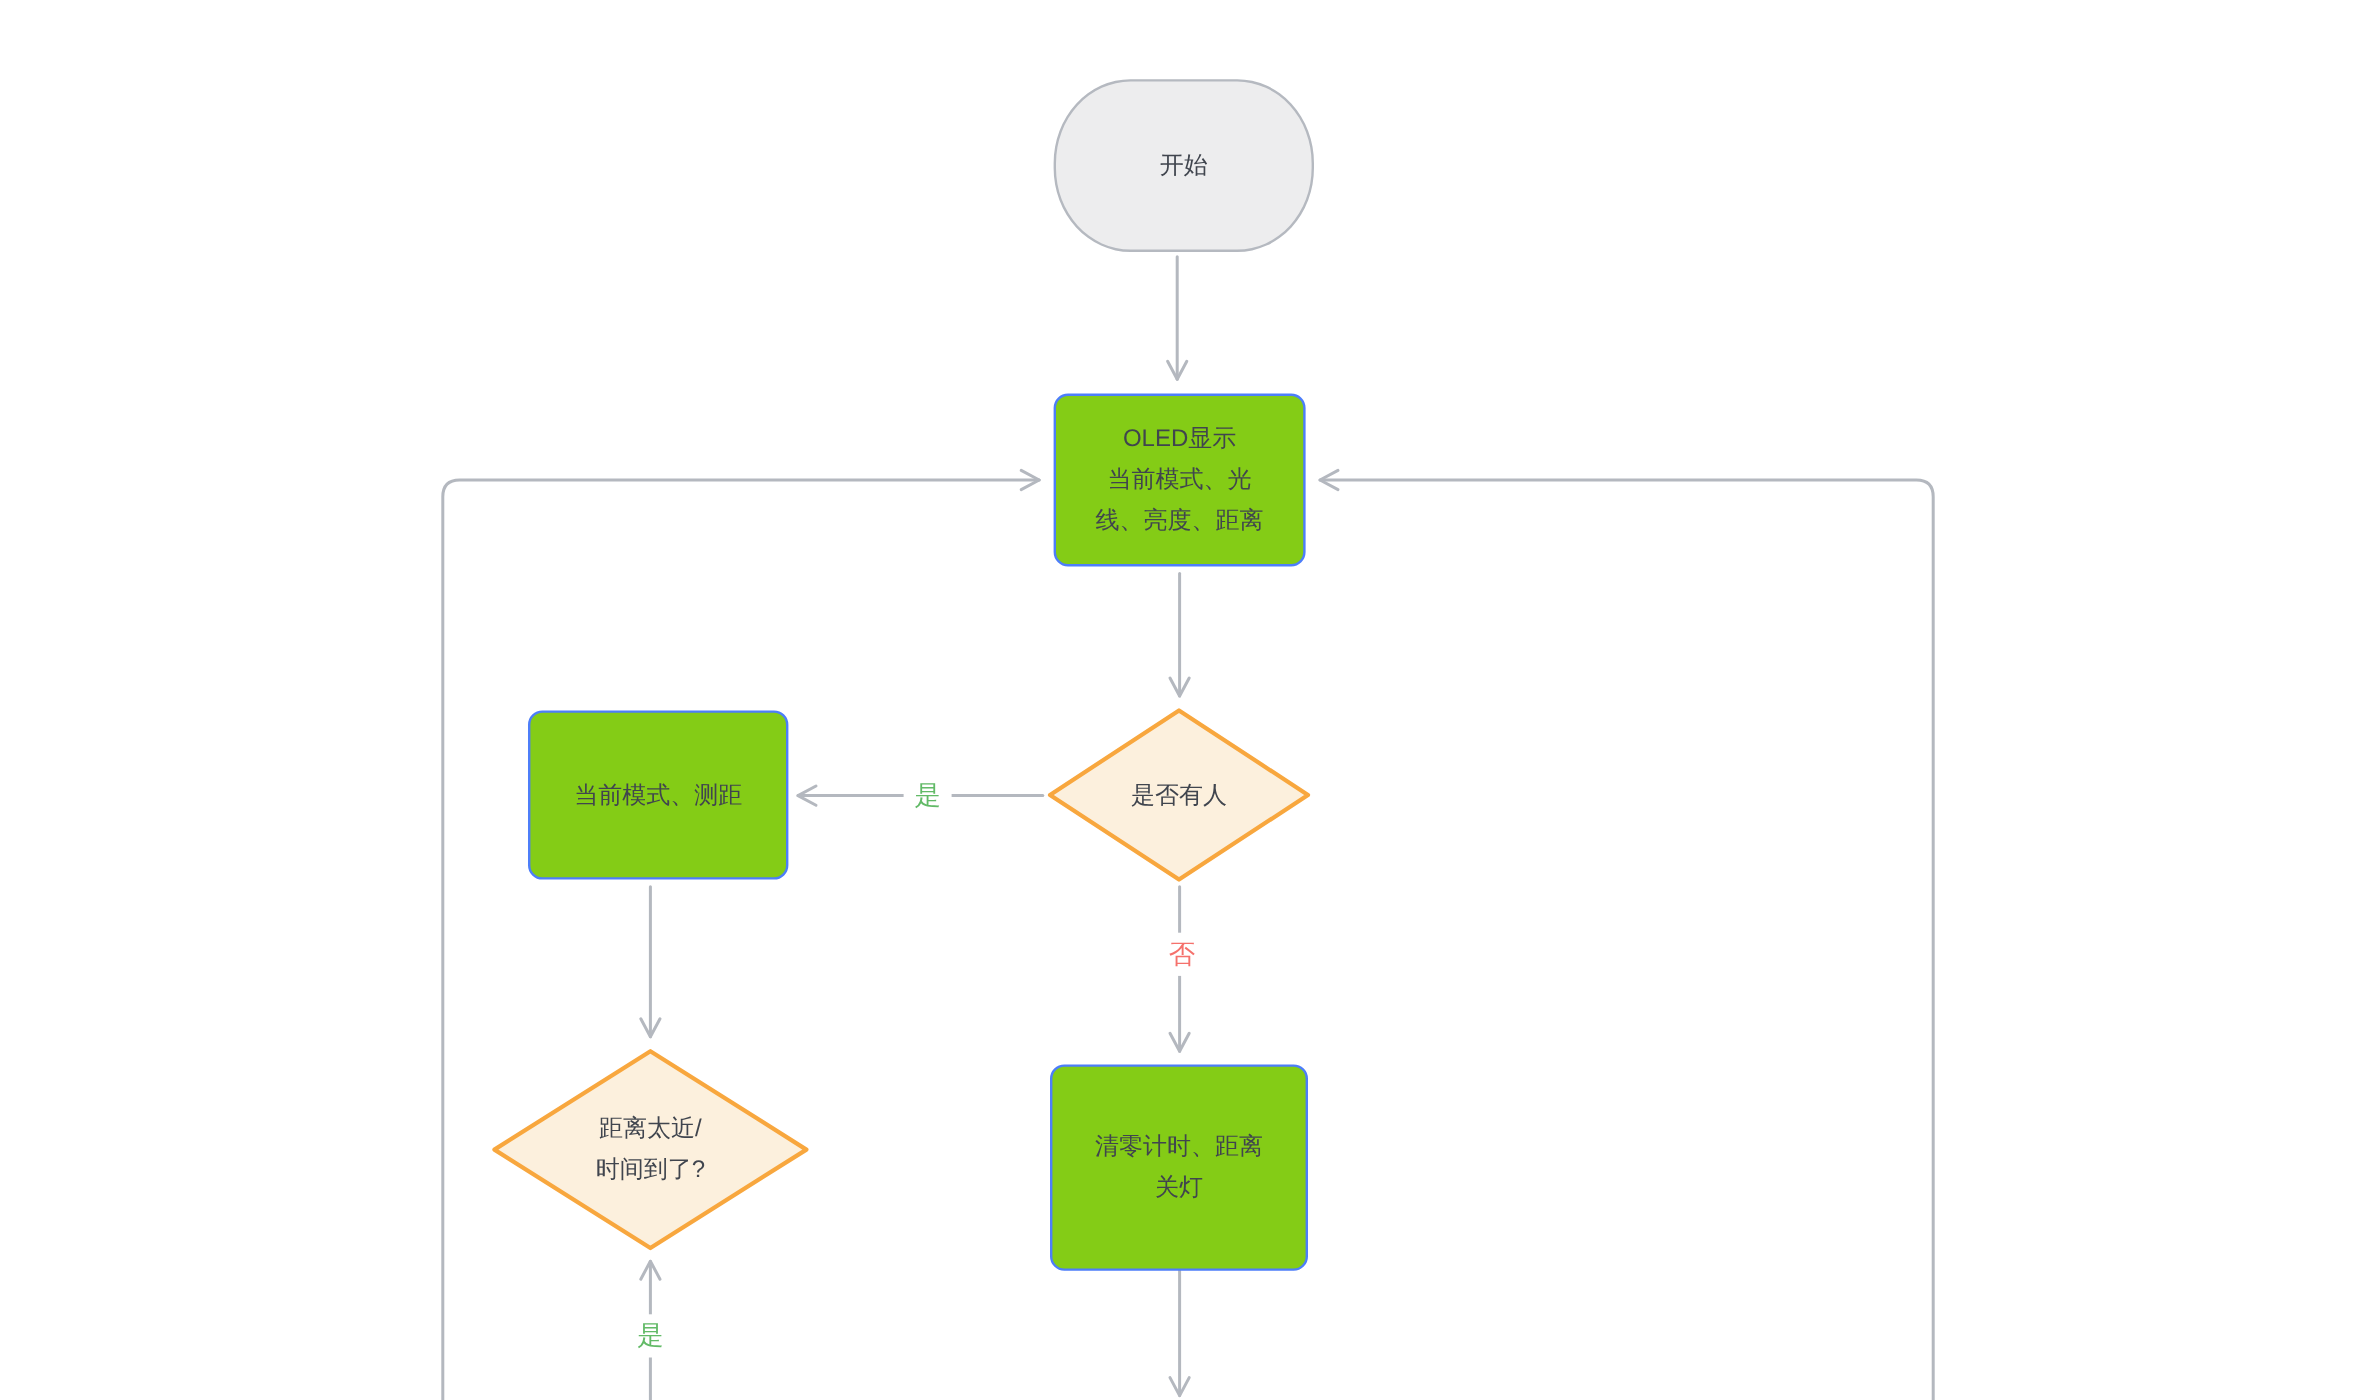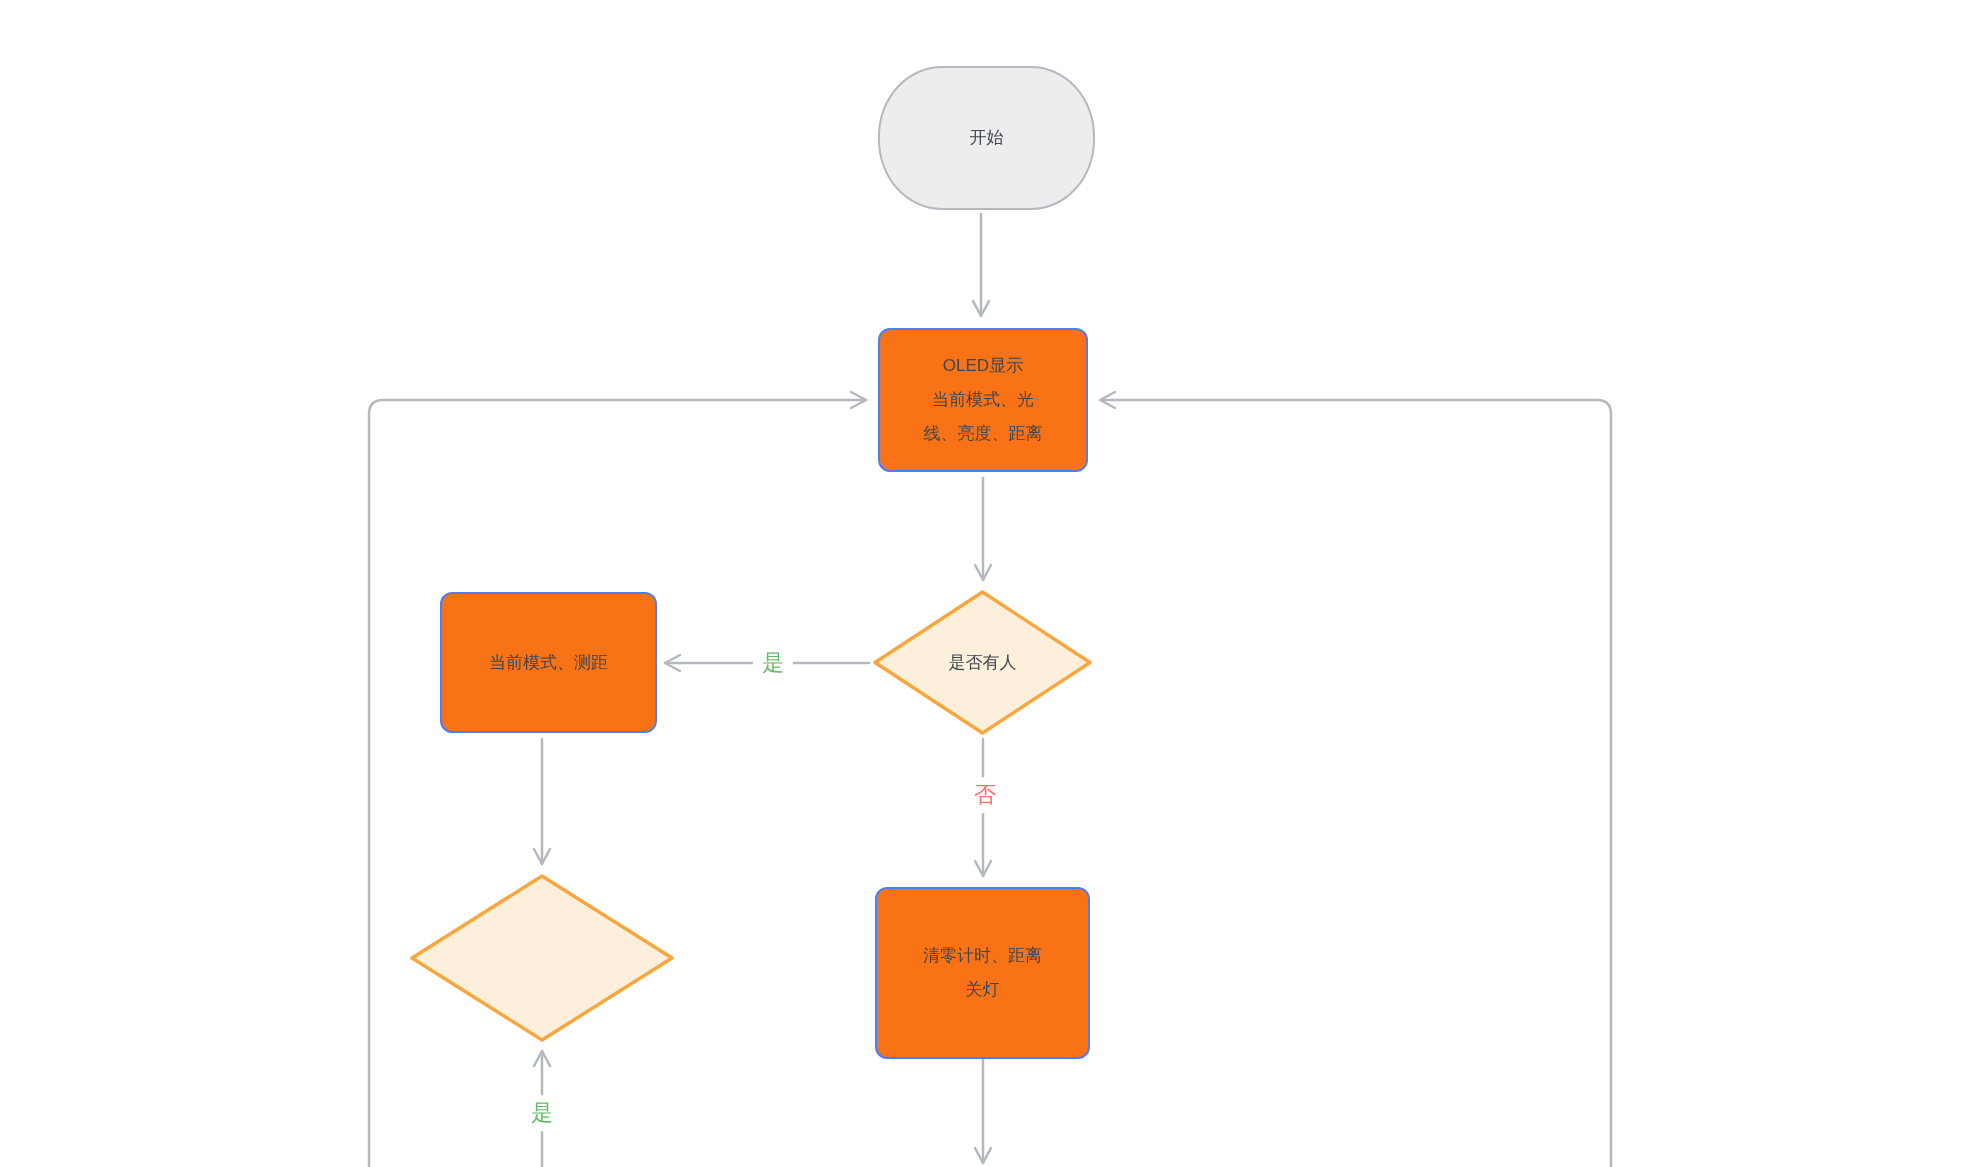--- a/index.html
+++ b/index.html
@@ -29,26 +29,26 @@
     stroke-linejoin: round;
   }
   .node {
     position: absolute;
     box-sizing: border-box;
     display: flex;
     align-items: center;
     justify-content: center;
     text-align: center;
     color: #40454e;
-    font-size: 17px;
+    font-size: 20px;
     line-height: 34px;
     white-space: pre-line;
   }
   .process {
-    background: #f97316;
+    background: #84cc16;
     border: 2.4px solid #4d7ef9;
     border-radius: 12px;
   }
   .terminal {
     background: #ededee;
     border: 2px solid #b5b9c0;
     border-radius: 64px / 70px;
   }
   .diamond-label {
     background: transparent;
@@ -103,20 +103,22 @@
   <div class="node terminal" style="left:878px; top:66px; width:217px; height:144px;">开始</div>
 
   <div class="node process" style="left:878px; top:328px; width:210px; height:144px;">OLED显示
 当前模式、光
 线、亮度、距离</div>
 
   <div class="node diamond-label" style="left:875px; top:592px; width:215px; height:141px;">是否有人</div>
 
   <div class="node process" style="left:440px; top:592px; width:217px; height:141px;">当前模式、测距</div>
 
+  <div class="node diamond-label" style="left:412px; top:875px; width:260px; height:165px;">距离太近/
+时间到了?</div>
 
   <div class="node process" style="left:875px; top:887px; width:215px; height:172px;">清零计时、距离
 关灯</div>
 
   <span class="edge-label label-yes" style="left:773px; top:663px;">是</span>
 
   <span class="edge-label label-no" style="left:985px; top:795px;">否</span>
 
   <span class="edge-label label-yes" style="left:542px; top:1113px;">是</span>
 

